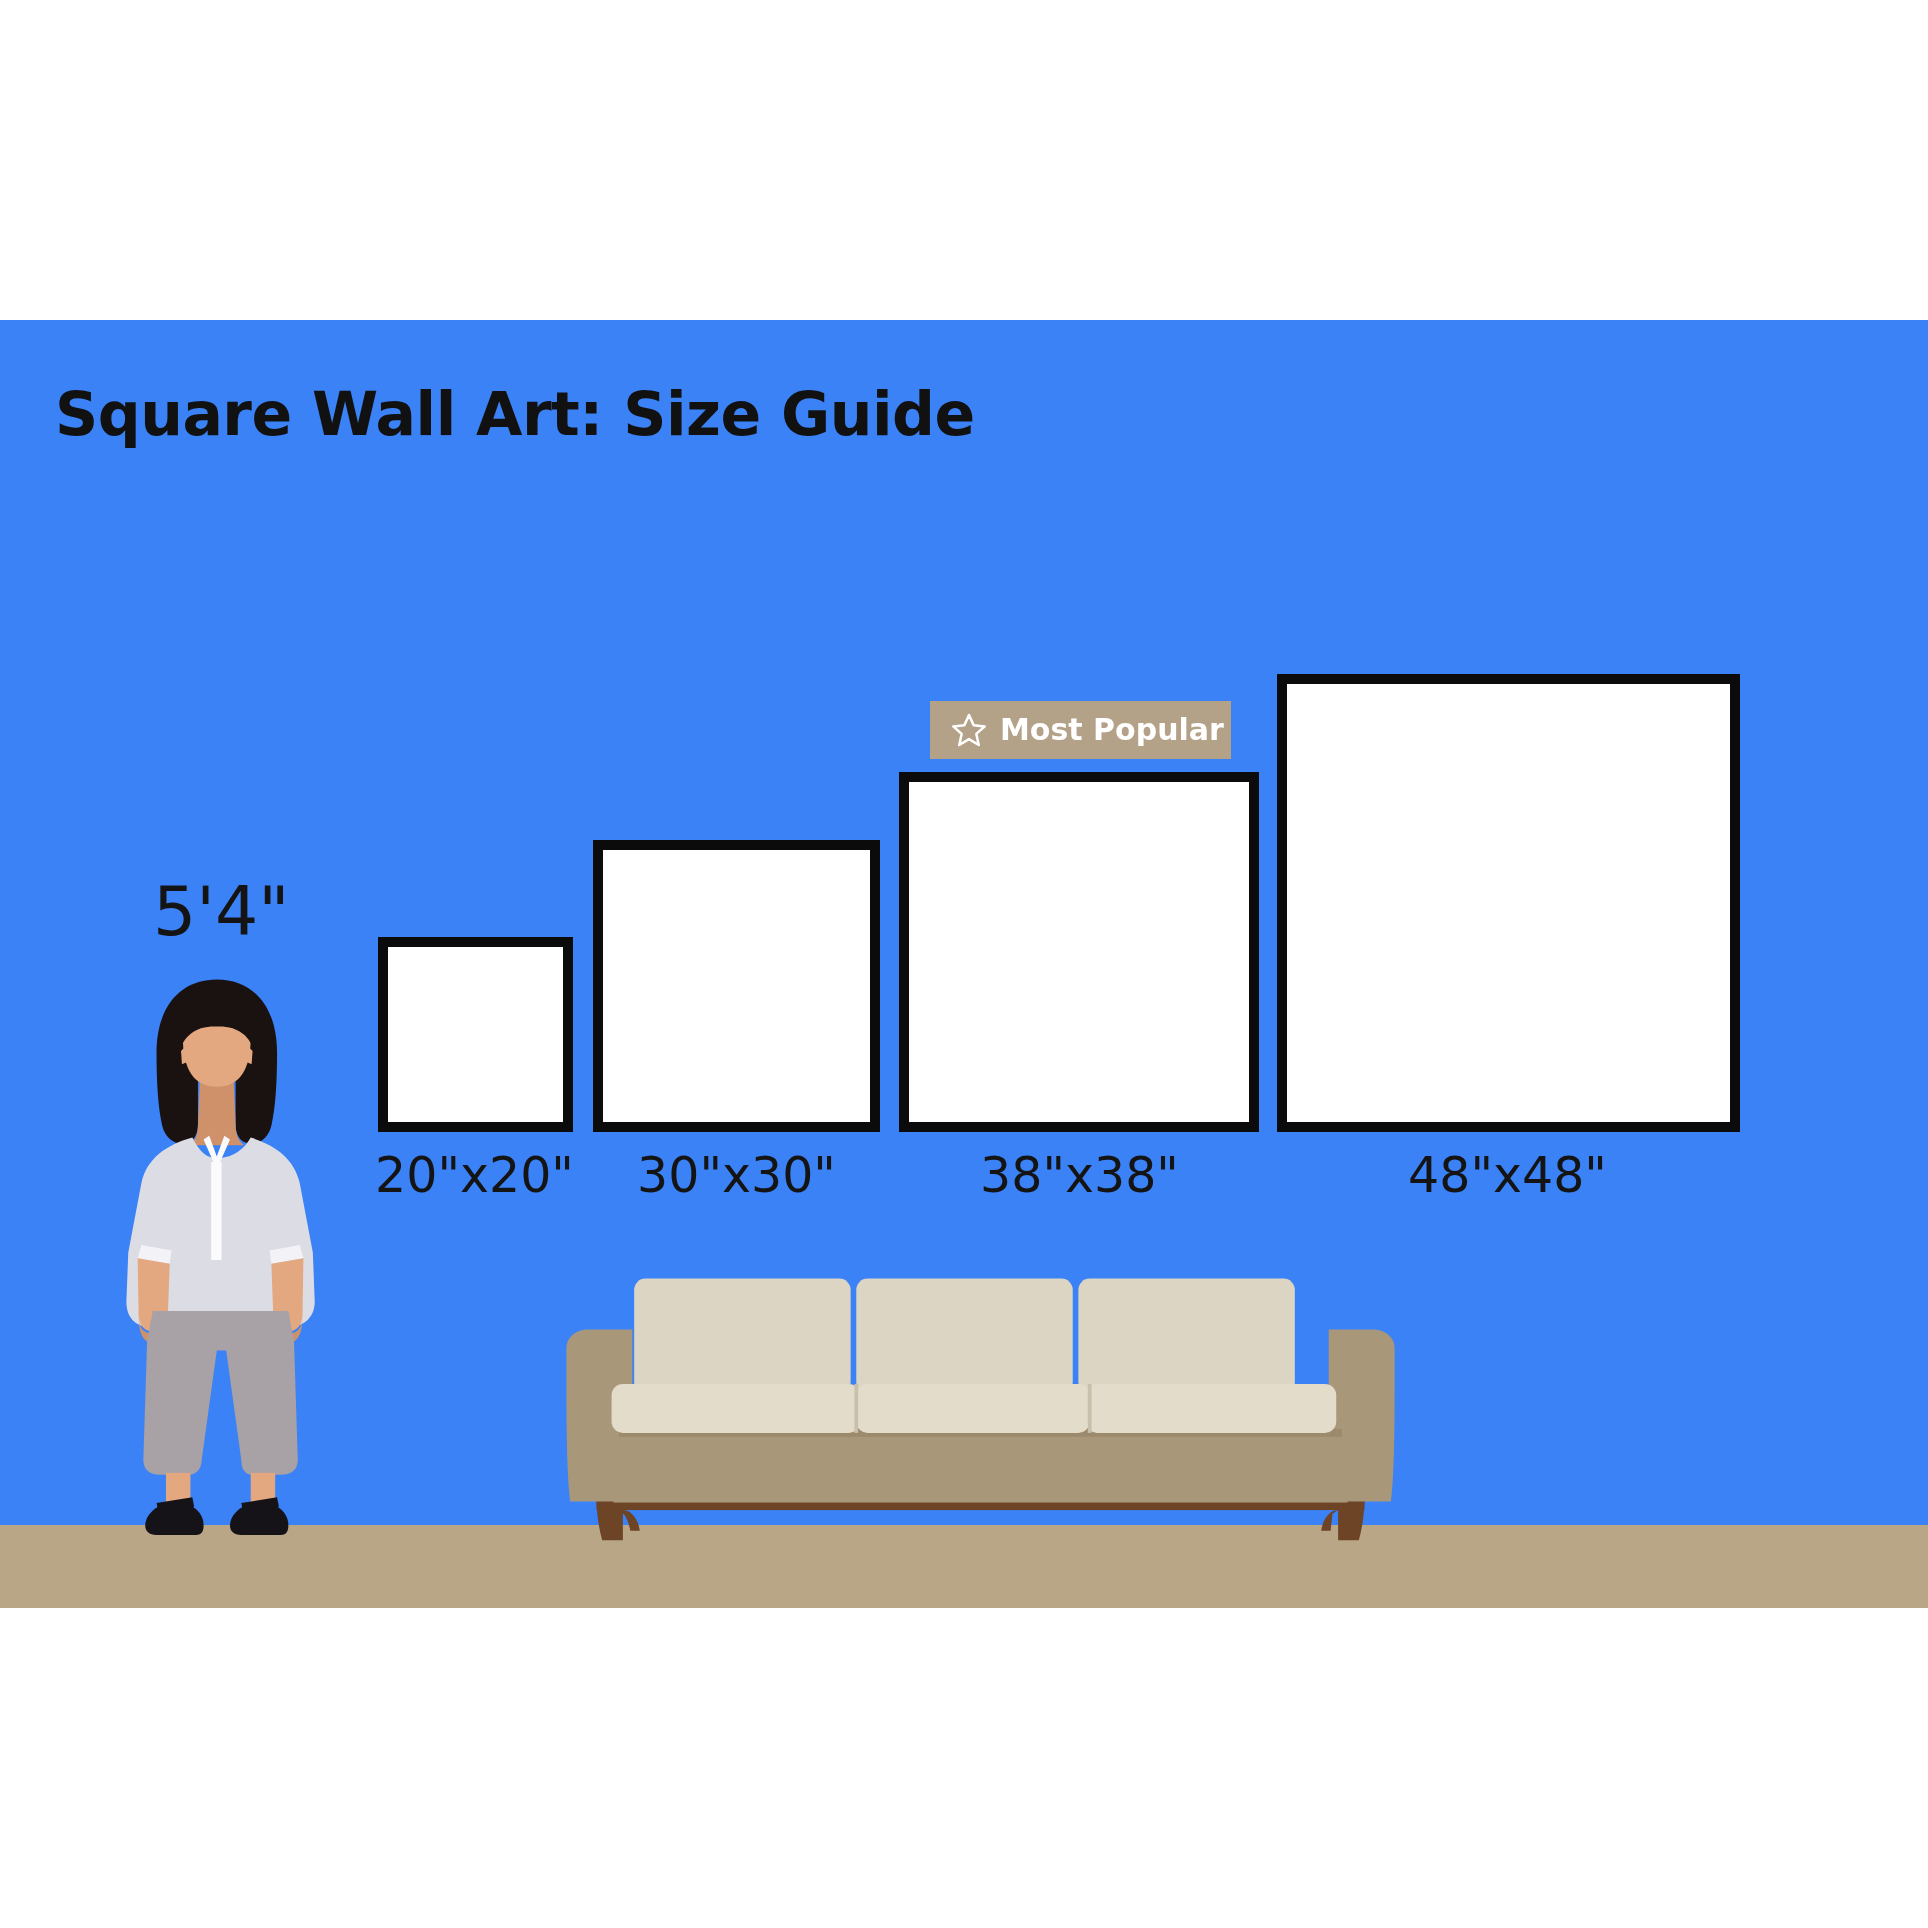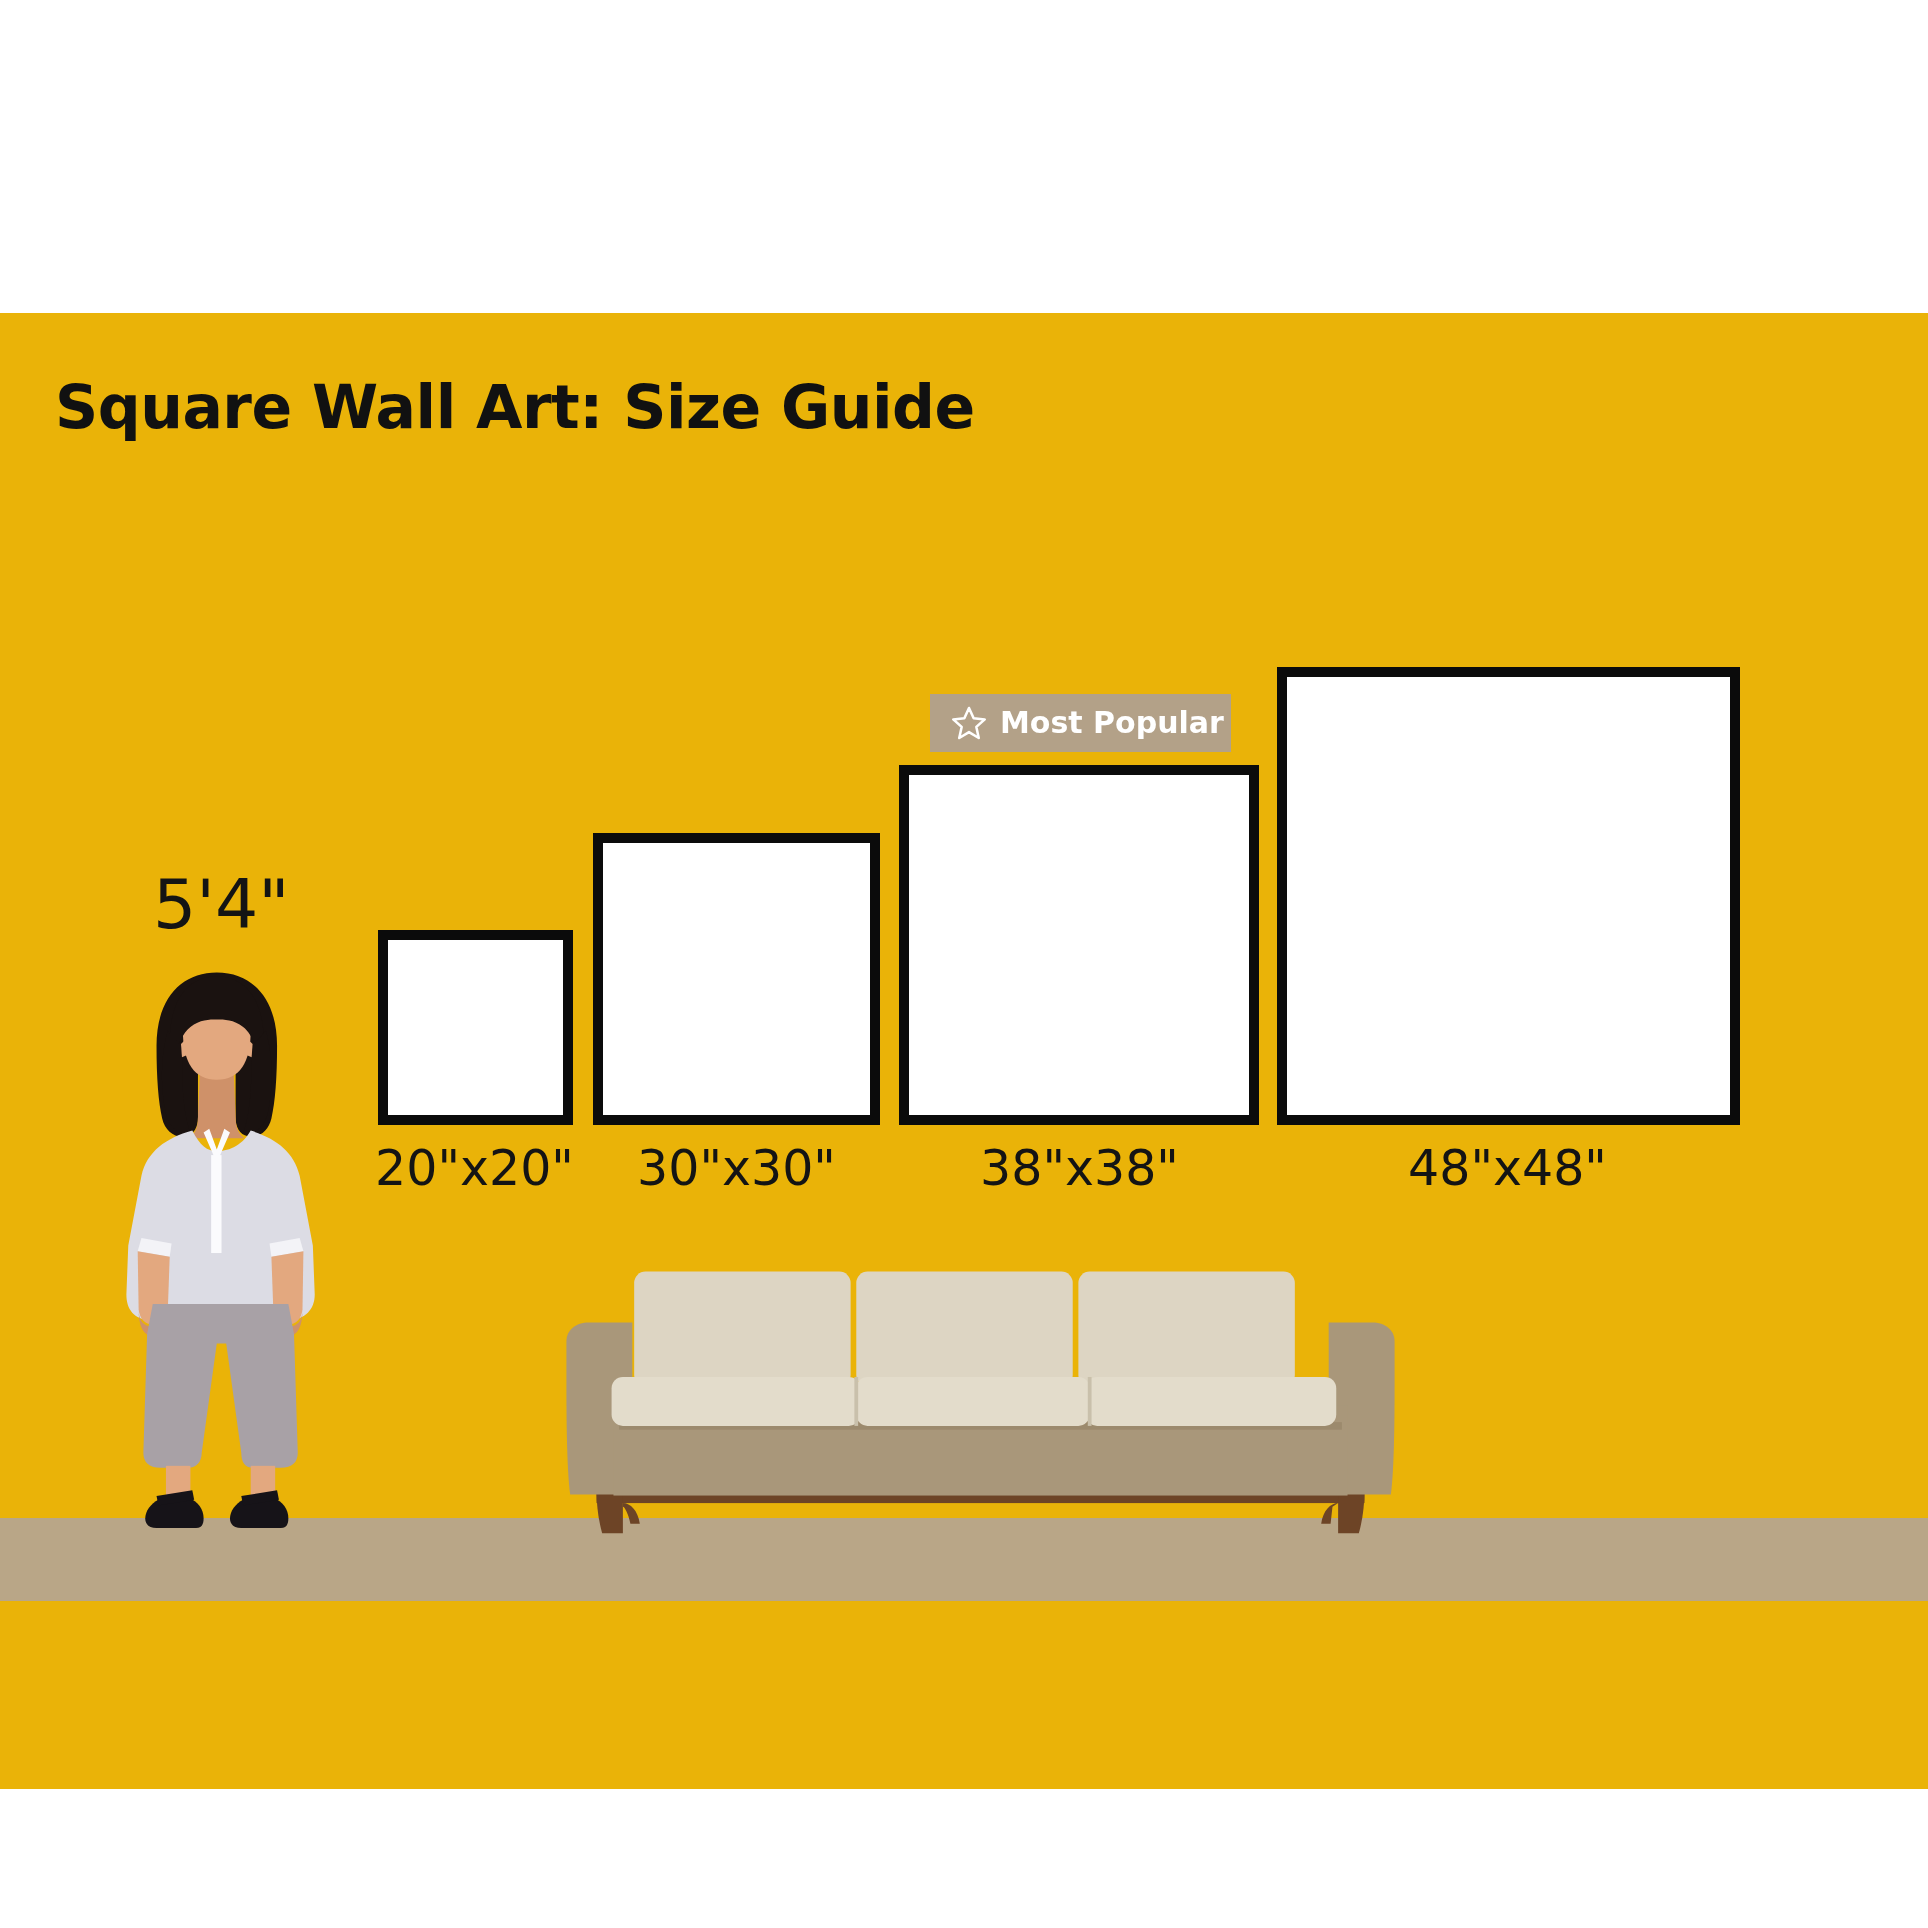--- a/index.html
+++ b/index.html
@@ -6,22 +6,22 @@
   body{
     width:1928px;height:1928px;
     background:#ffffff;
     font-family:"DejaVu Sans", sans-serif;
     overflow:hidden;
   }
   #root{position:relative;width:1928px;height:1928px;}
 
   
   .scene{
-    position:absolute;left:0;top:313px;width:1928px;height:1476px;
-    background:#eab308;
+    position:absolute;left:0;top:320px;width:1928px;height:1288px;
+    background:#3b82f6;
     overflow:hidden;
   }
   .floor{
     position:absolute;left:0;top:1205px;width:1928px;height:83px;
     background:#b9a687;
   }
 
   
   .title{
     position:absolute;left:55px;top:59px;

